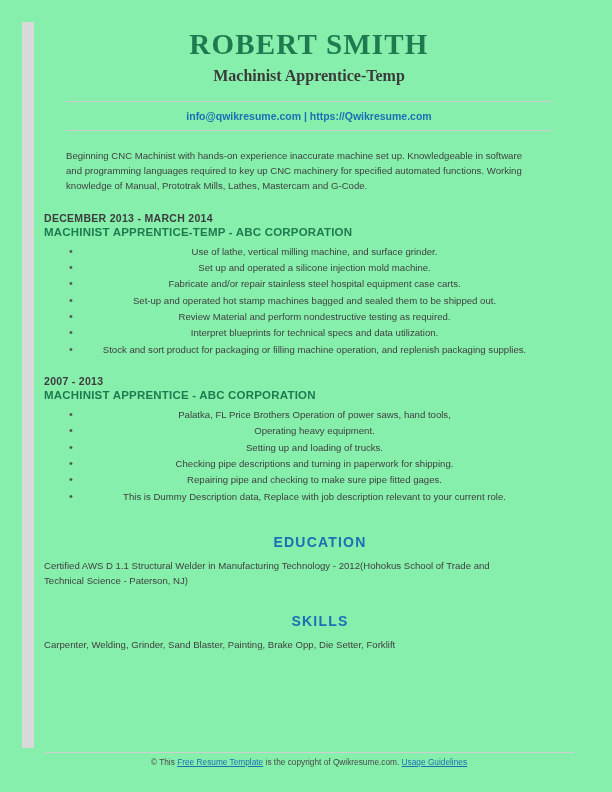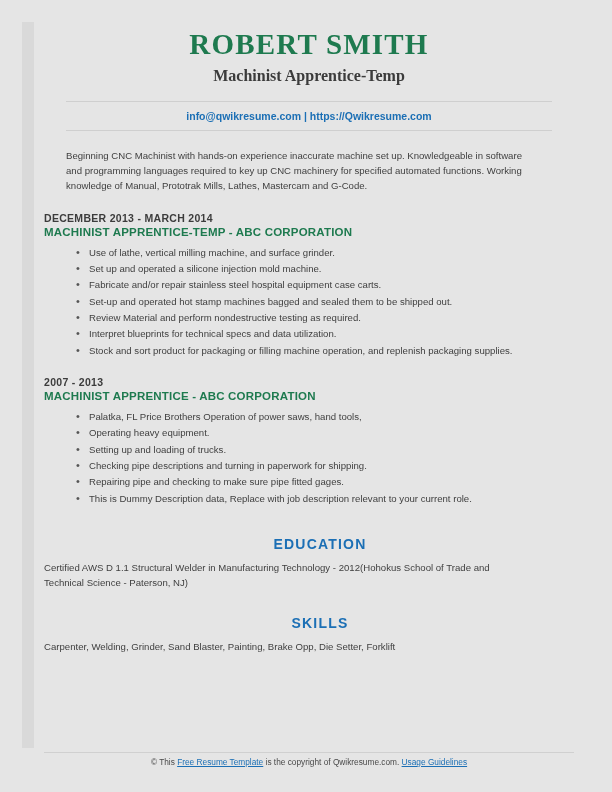--- a/index.html
+++ b/index.html
@@ -12,21 +12,21 @@
     background: #ffffff;
     font-family: "Liberation Sans", sans-serif;
     color: #333333;
     position: relative;
     overflow: hidden;
   }
   .page {
     position: relative;
     width: 612px;
     height: 792px;
-    background: #e5e5e5;
+    background: #86efac;
     box-sizing: border-box;
   }
   
   .left-band {
     position: absolute;
     left: 22px;
     top: 22px;
     width: 12px;
     height: 726px;
     background: #d9d9d9;
@@ -91,23 +91,24 @@
     margin-bottom: 2px;
   }
   .exp-role {
     font-size: 11.5px;
     font-weight: bold;
     color: #1e7a4f;
     letter-spacing: 0.2px;
     margin-bottom: 6px;
   }
   ul.bullets {
-    margin: 7px;
+    margin: 0;
     padding: 0 0 0 38px;
     list-style: none;
+    text-align: center;
   }
   ul.bullets li {
     position: relative;
     font-size: 9.6px;
     line-height: 1.6;
     color: #3f3f3f;
     padding-left: 0;
     margin-bottom: 1px;
     max-width: 465px;
   }

